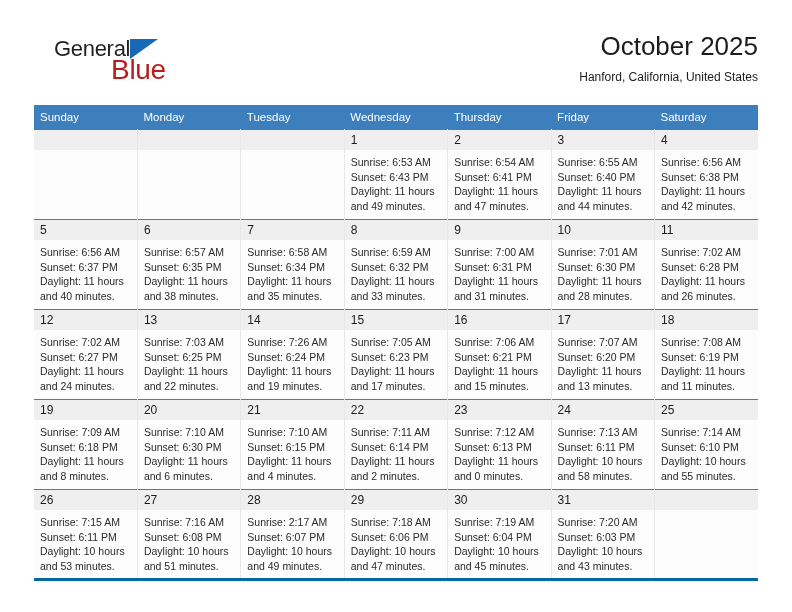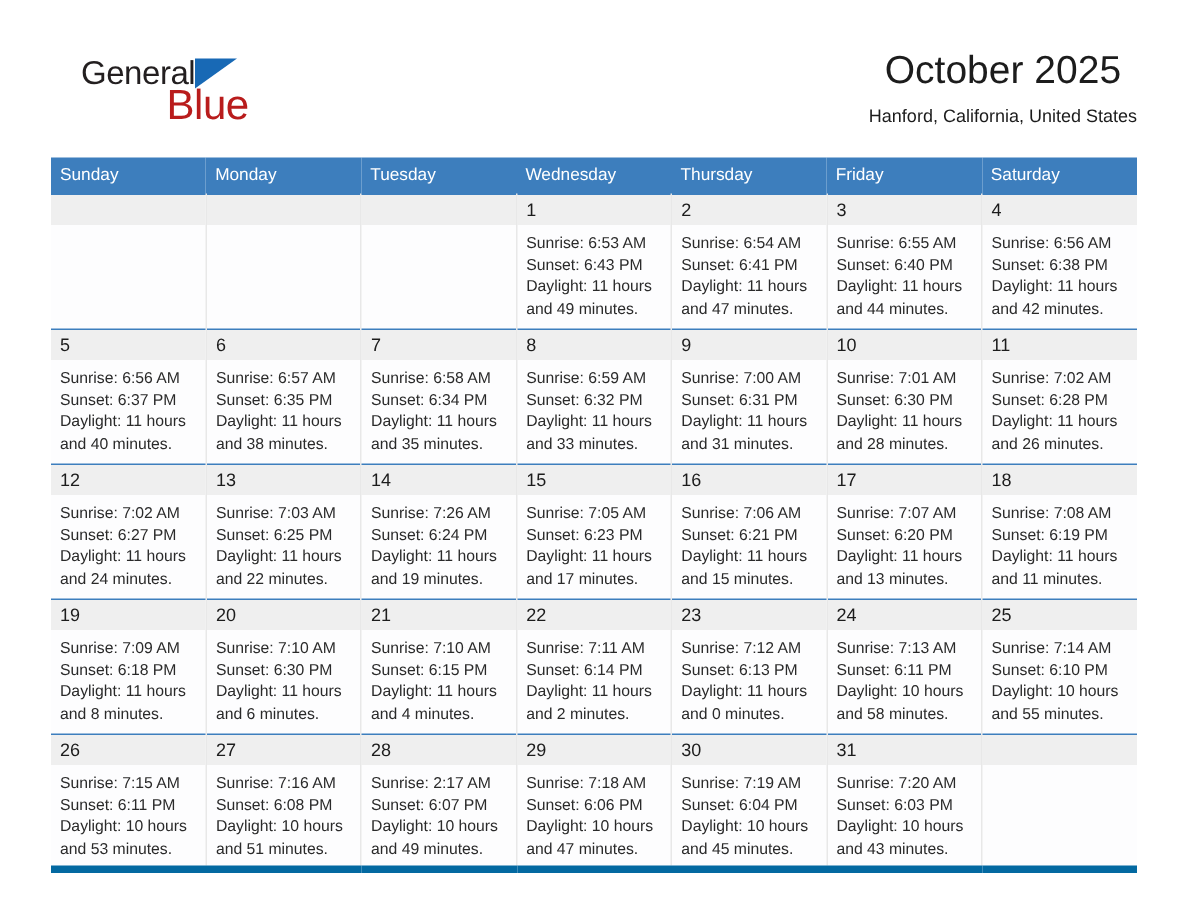--- a/index.html
+++ b/index.html
@@ -56,21 +56,21 @@
     font-size: 28px;
     letter-spacing: -0.3px;
     color: #b91c1c;
     line-height: 26px;
   }
 
   .title-block {
     position: absolute;
     right: 0;
     top: 0;
-    text-align: center;
+    text-align: right;
   }
   .month-title {
     font-size: 26px;
     color: #1c1c1c;
     line-height: 32px;
     white-space: nowrap;
   }
   .location {
     margin-top: 7px;
     font-size: 12px;
@@ -101,21 +101,21 @@
   }
   .calendar td {
     vertical-align: top;
     padding: 0;
     height: 90px;
     border-top: 1px solid #3d7ebd;
     border-right: 1px solid #e8e8e8;
     background: #fdfdfe;
   }
   .calendar td:last-child { border-right: none; }
-  .calendar tr:last-child td { border-bottom: 5px solid #0369a1; }
+  .calendar tr:last-child td { border-bottom: 3px solid #0369a1; }
 
   .daynum-band {
     background: #efefef;
     height: 20px;
     padding: 2px 0 0 6px;
     font-size: 12px;
     color: #1c1c1c;
     line-height: 16px;
   }
   .cell-body {

